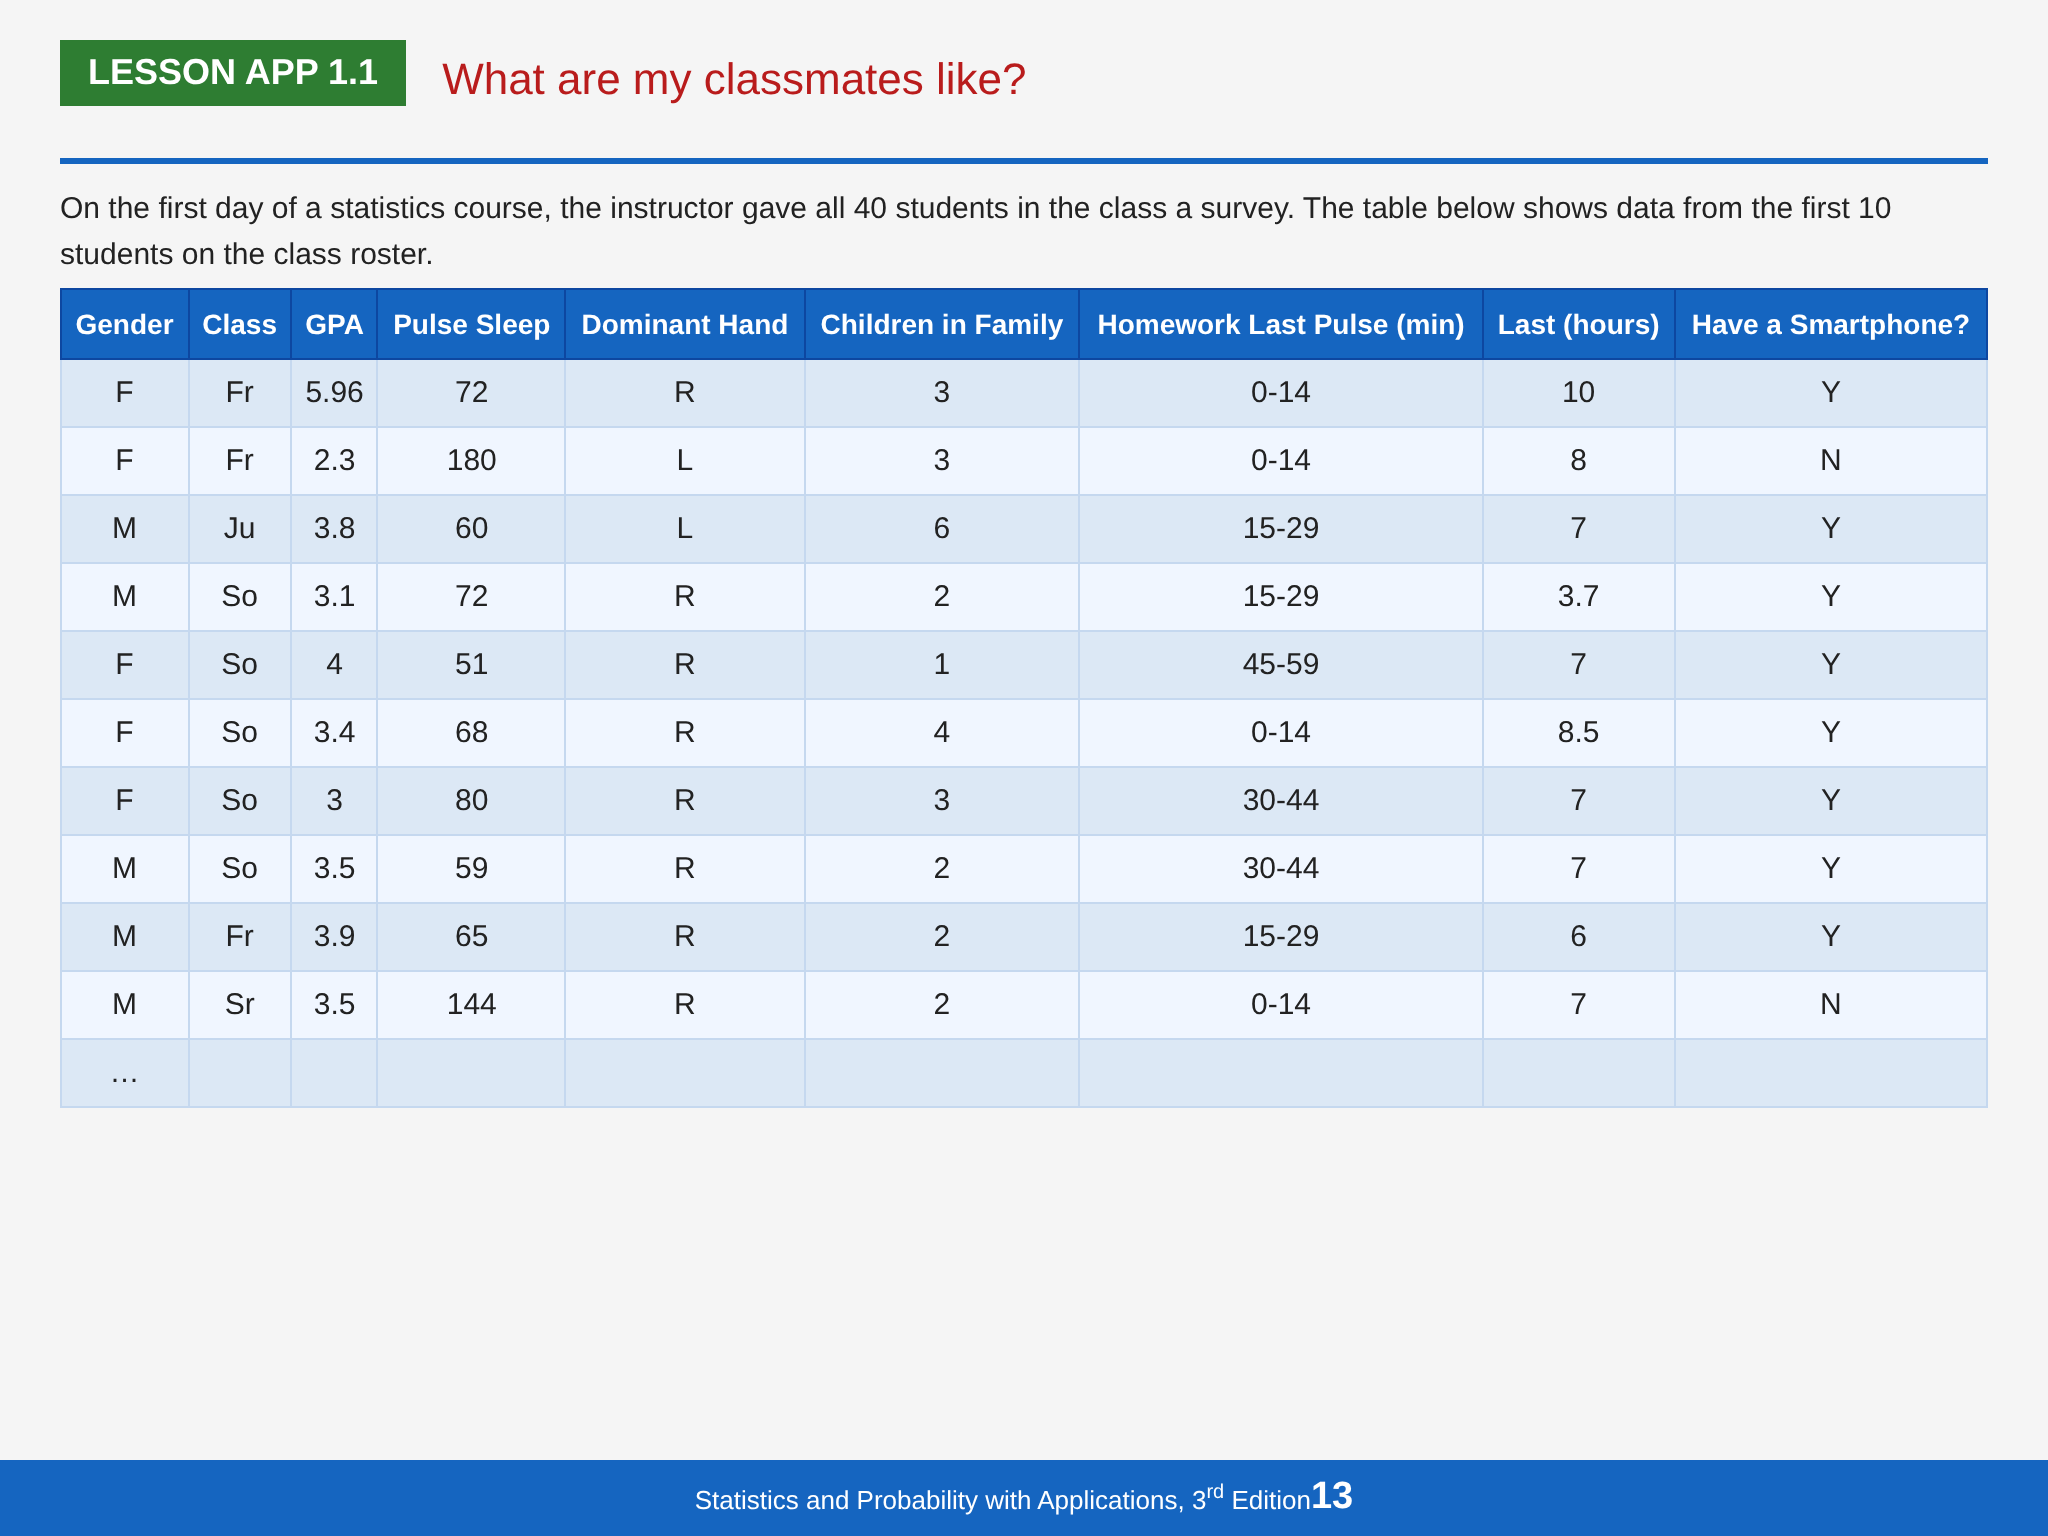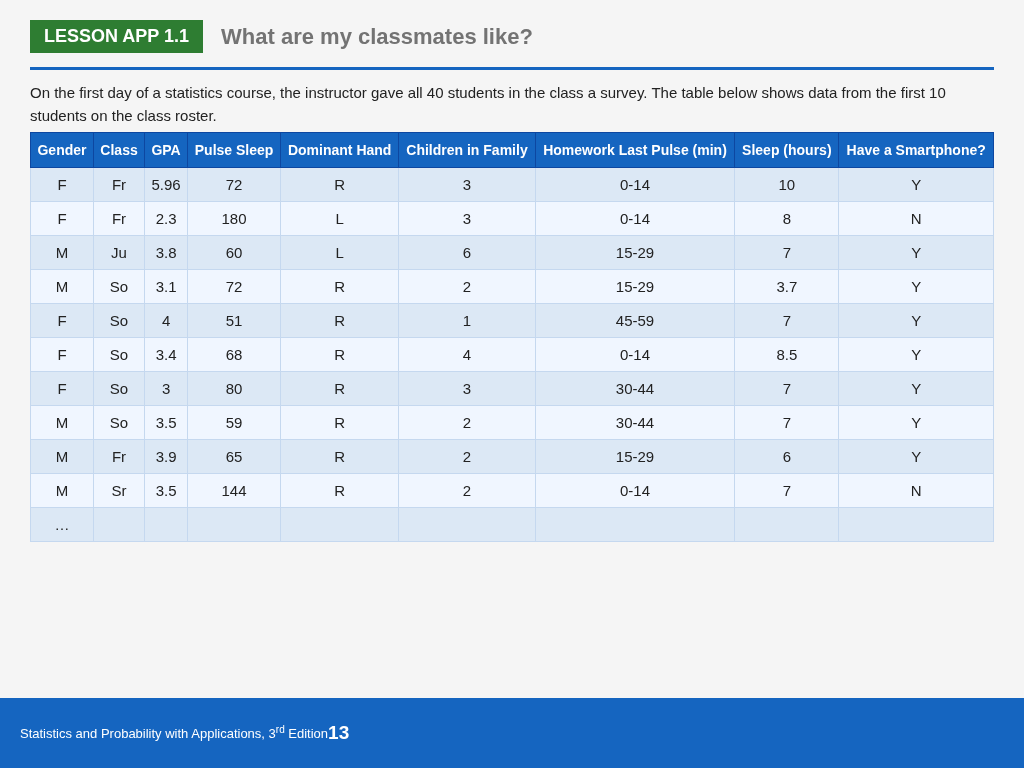--- a/index.html
+++ b/index.html
@@ -19,39 +19,39 @@
     }
 
     .main-content {
       flex: 1;
       background: #f5f5f5;
       padding: 20px 30px 10px 30px;
     }
 
     .header-row {
       display: flex;
-      align-items: center;
-      margin-bottom: 14px;
+      align-items: flex-end;
+      margin-bottom: 26px;
       gap: 0;
     }
 
     .lesson-badge {
       background: #2e7d32;
       color: white;
       font-weight: bold;
       font-size: 18px;
       padding: 6px 14px;
       margin-right: 18px;
       white-space: nowrap;
     }
 
     .header-title {
       font-size: 22px;
-      font-weight: bold;
-      color: #737373;
+      font-weight: normal;
+      color: #b91c1c;
     }
 
     .header-divider {
       height: 3px;
       background: #1565c0;
       margin-bottom: 12px;
     }
 
     .description {
       font-size: 15px;
@@ -97,23 +97,23 @@
       padding: 8px 6px;
       text-align: center;
       border: 1px solid #c5d8ef;
       font-size: 15px;
       color: #222;
     }
 
     .footer {
       background: #1565c0;
       color: white;
-      padding: 24px 20px;
+      padding: 8px 20px;
       display: flex;
-      justify-content: flex-start;
+      justify-content: center;
       align-items: center;
       font-size: 13px;
     }
 
     .footer-page {
       font-size: 19px;
       font-weight: bold;
     }
 
     sup {
@@ -136,21 +136,21 @@
       <thead>
         <tr>
 
         <th>Gender</th>
             <th>Class</th>
             <th>GPA</th>
             <th>Pulse Sleep</th>
             <th>Dominant Hand</th>
             <th>Children in Family</th>
             <th>Homework Last Pulse (min)</th>
-            <th>Sleep (hours)</th>
+            <th>Last (hours)</th>
             <th>Have a Smartphone?</th>
           </tr>
       </thead>
       <tbody>
 
       <tr>
             <td>F</td>
             <td>Fr</td>
             <td>5.96</td>
             <td>72</td>

